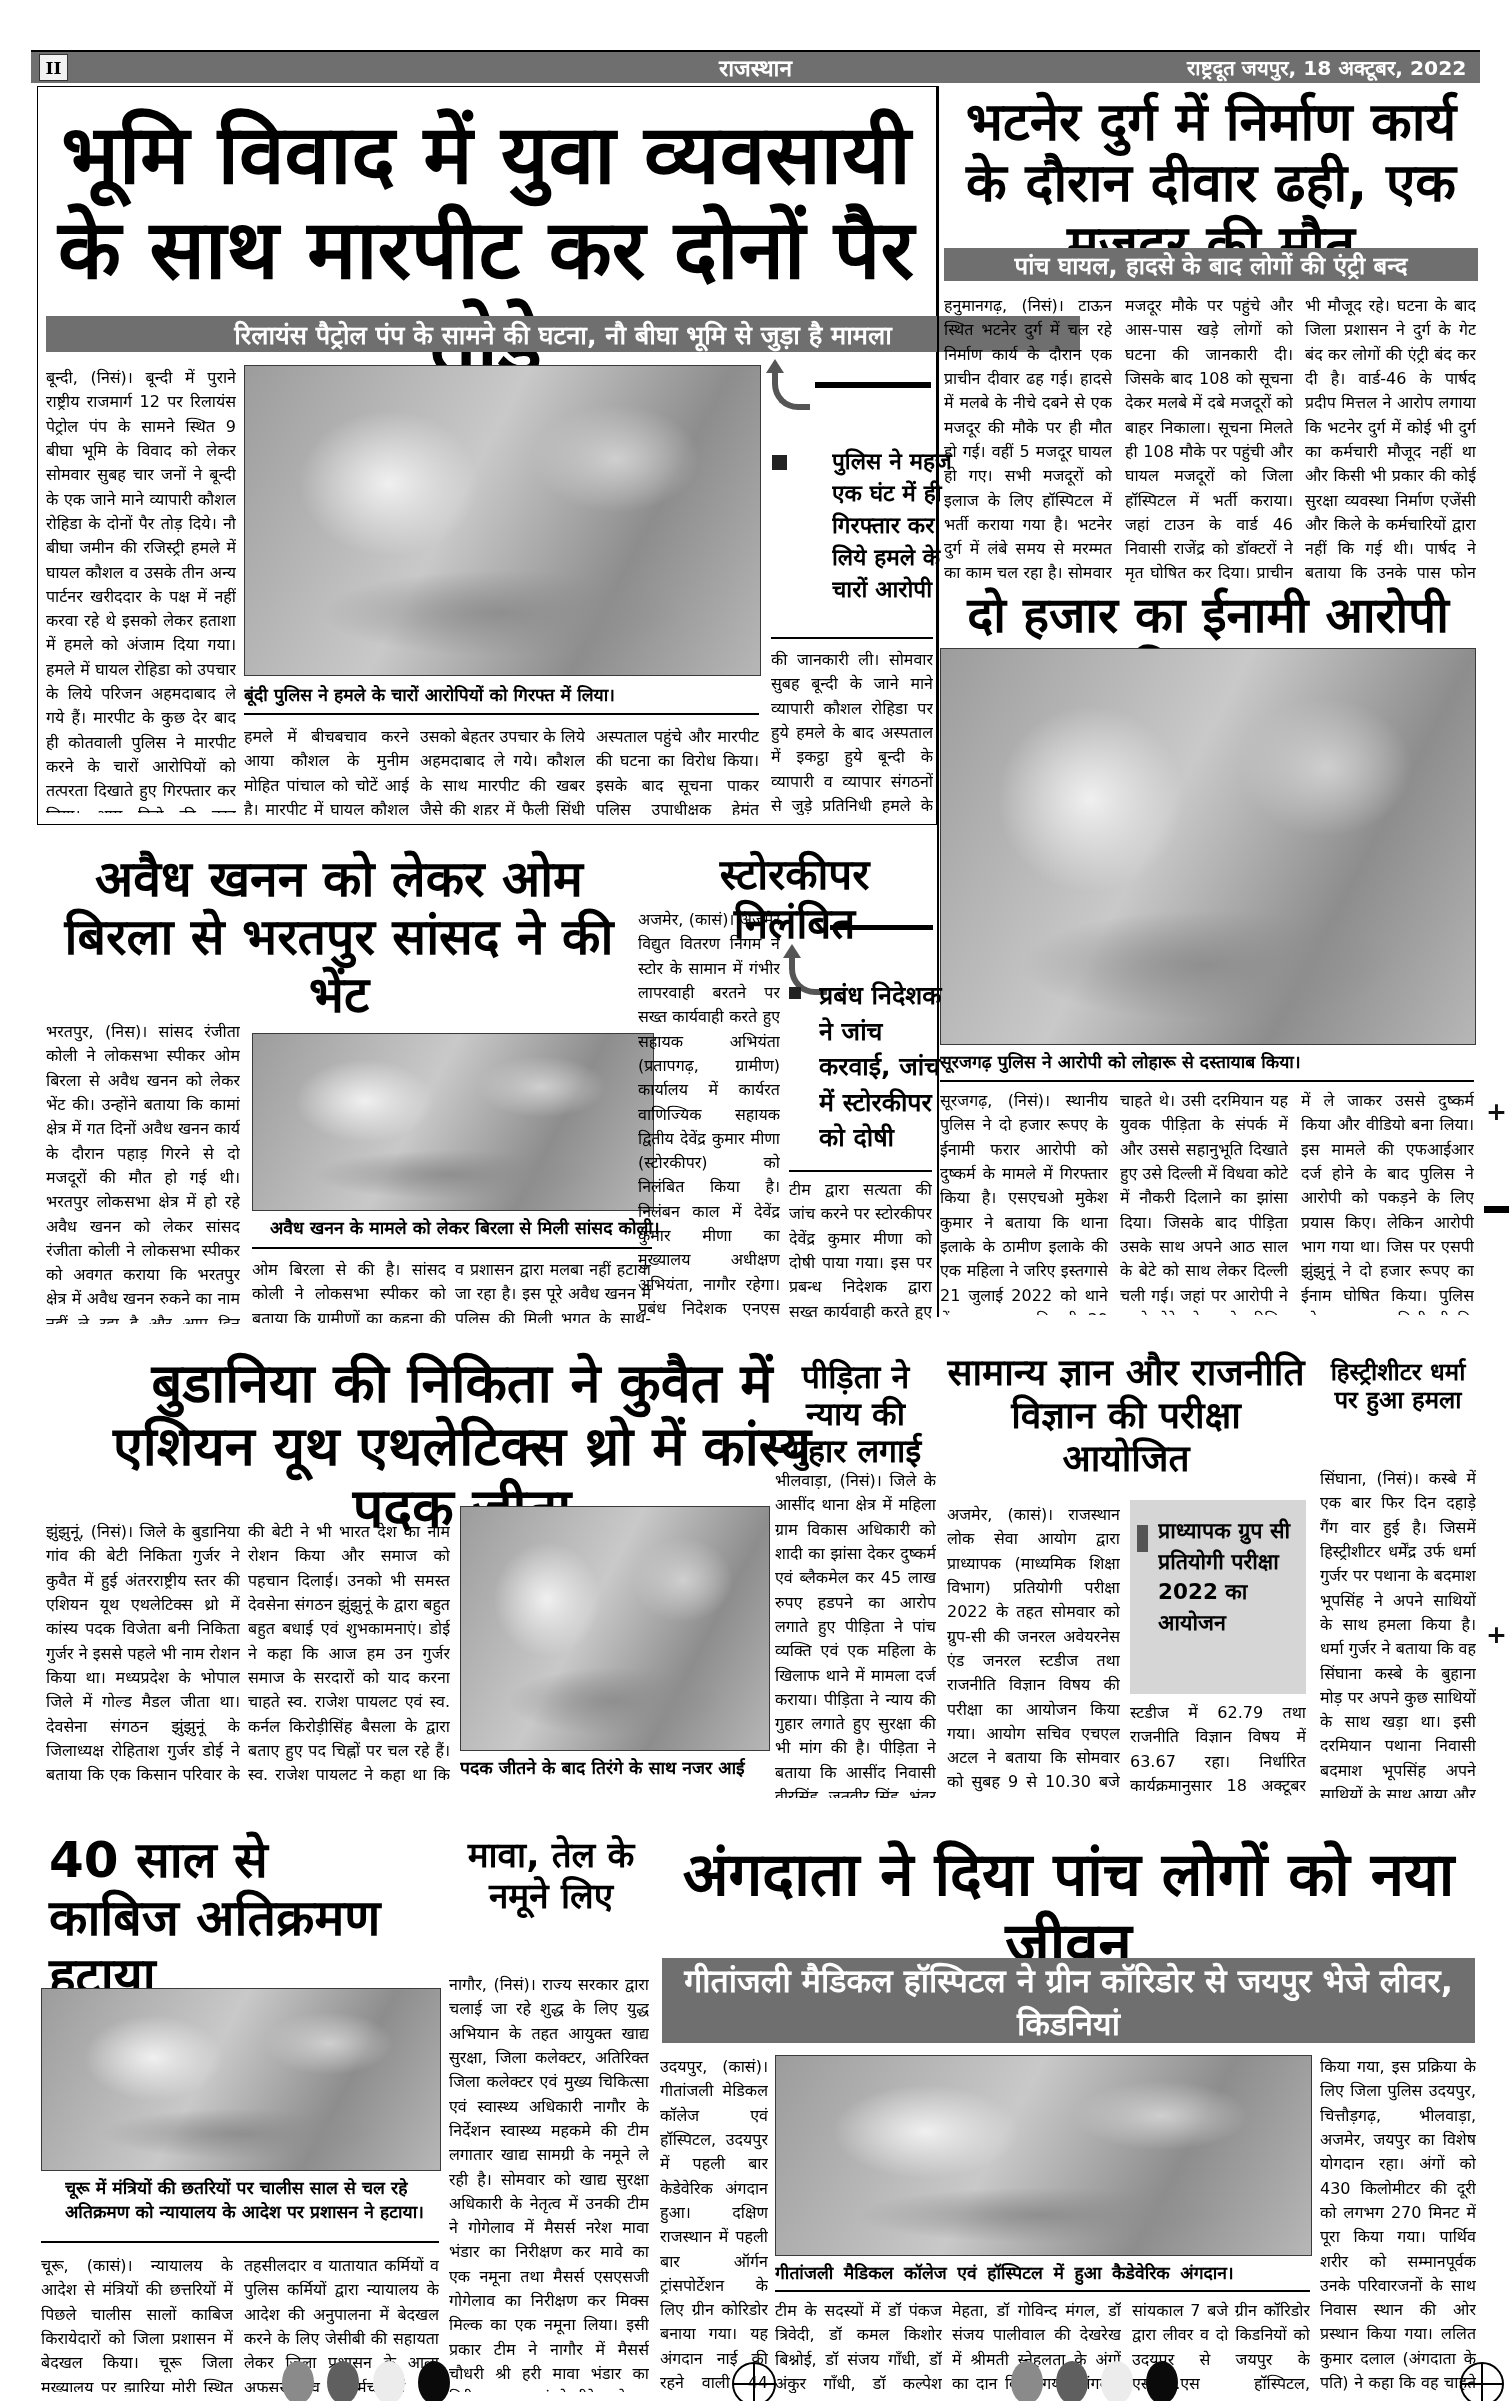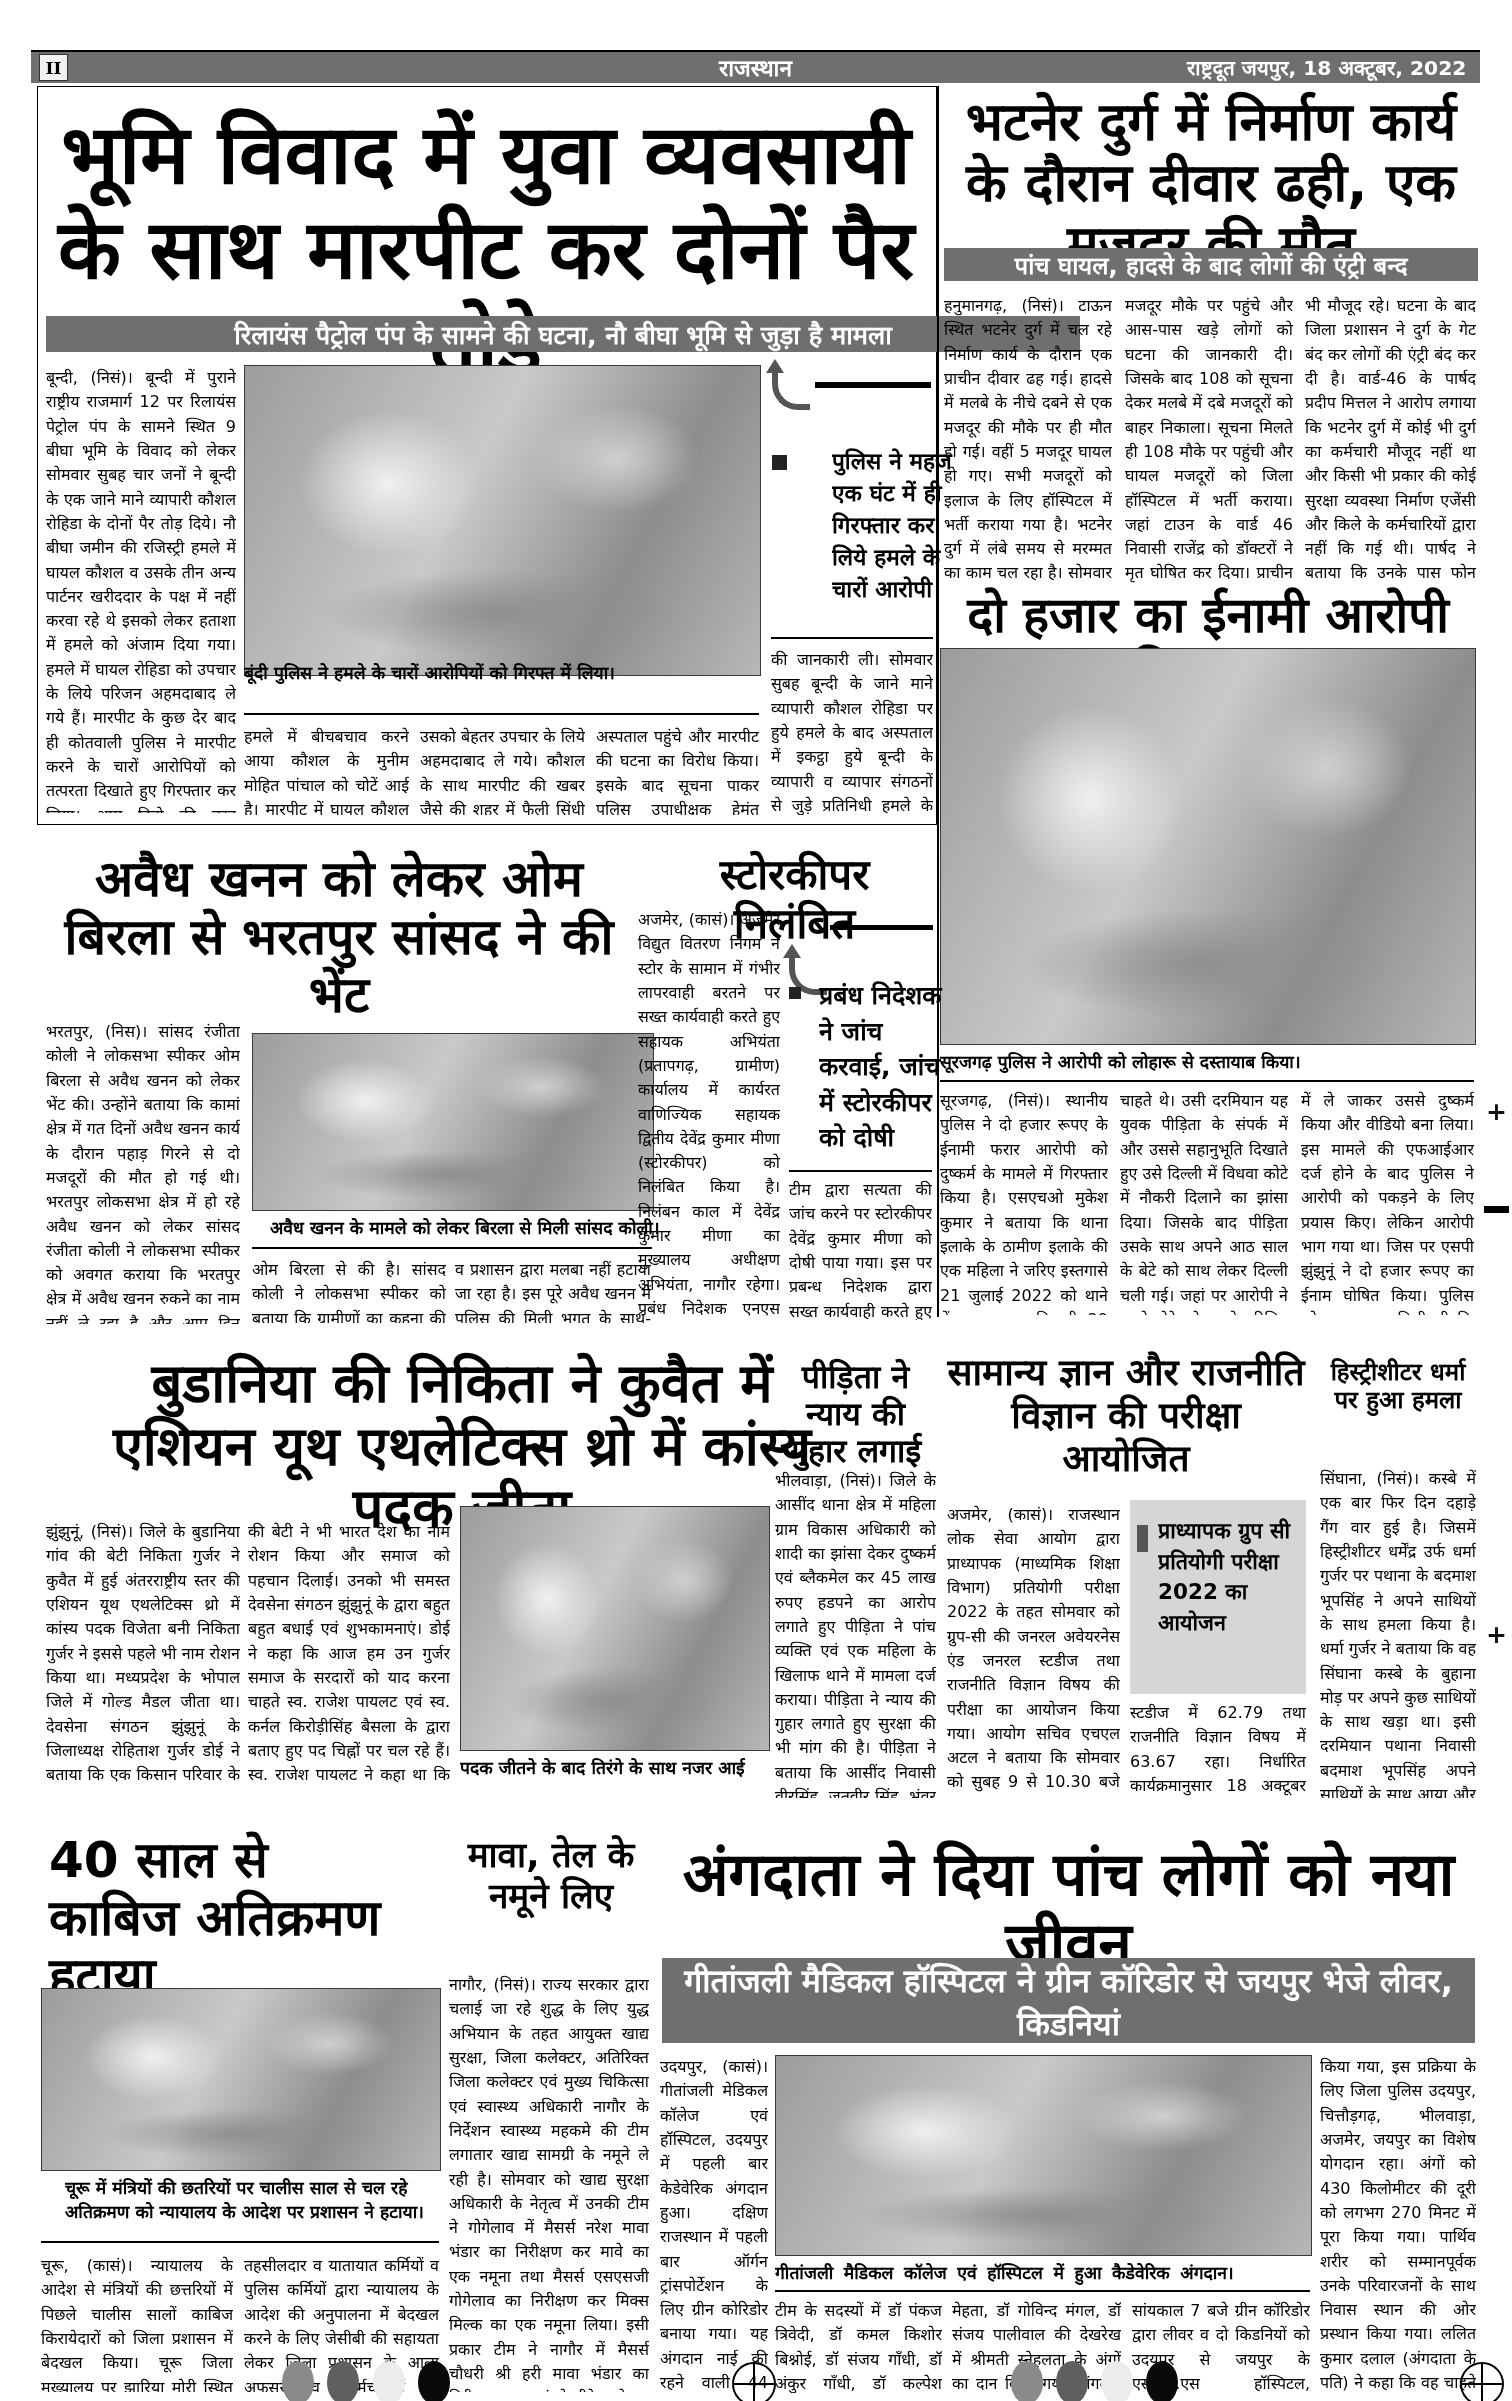--- a/index.html
+++ b/index.html
@@ -46,21 +46,21 @@
     <div class="pagebox">II</div>
     <div class="mast-section">राजस्थान</div>
     <div class="mast-edition">राष्ट्रदूत जयपुर, 18 अक्टूबर, 2022</div>
   </div>
 
   <div class="abs" style="left:37px;top:86px;width:898px;height:737px;border:1.7px solid #000;"></div>
   <div class="abs headline" style="left:46px;top:107px;width:880px;height:204px;font-size:82px;">भूमि विवाद में युवा व्यवसायी के साथ मारपीट कर दोनों पैर तोड़े</div>
   <div class="abs graybar" style="left:46px;top:316px;width:1034px;height:36px;font-size:25.4px;">रिलायंस पैट्रोल पंप के सामने की घटना, नौ बीघा भूमि से जुड़ा है मामला</div>
   <div class="abs bodycol" style="left:46px;top:366px;width:190px;height:447px;">बून्दी, (निसं)। बून्दी में पुराने राष्ट्रीय राजमार्ग 12 पर रिलायंस पेट्रोल पंप के सामने स्थित 9 बीघा भूमि के विवाद को लेकर सोमवार सुबह चार जनों ने बून्दी के एक जाने माने व्यापारी कौशल रोहिडा के दोनों पैर तोड़ दिये। नौ बीघा जमीन की रजिस्ट्री हमले में घायल कौशल व उसके तीन अन्य पार्टनर खरीददार के पक्ष में नहीं करवा रहे थे इसको लेकर हताशा में हमले को अंजाम दिया गया। हमले में घायल रोहिडा को उपचार के लिये परिजन अहमदाबाद ले गये हैं। मारपीट के कुछ देर बाद ही कोतवाली पुलिस ने मारपीट करने के चारों आरोपियों को तत्परता दिखाते हुए गिरफ्तार कर लिया। आम दिनो की तरह कौशल लंका गेट रोड स्थित अपने नवनिर्मित कॉम्प्लेक्स पर बैठा हुआ था तभी प्रात 10 बजे के लगभग प्रोपर्टी व्यवसायी इसाक मोहम्मद व उसके तीन अन्य साथी कॉम्प्लेक्स पर पहुंचे तथा कौशल से भूमि की रजिस्ट्री कराने का तकाजा करने के साथ ही मारपीट करना शुरू कर दिया। मारपीट में कौशल के दोनों पैरों में फ्रैक्चर हो गया।</div>
   <div class="abs photo" style="left:244px;top:365px;width:515px;height:309px;"></div>
-  <div class="abs caption" style="left:244px;top:660px;width:515px;height:25px;">बूंदी पुलिस ने हमले के चारों आरोपियों को गिरफ्त में लिया।</div>
+  <div class="abs caption" style="left:244px;top:682px;width:515px;height:25px;">बूंदी पुलिस ने हमले के चारों आरोपियों को गिरफ्त में लिया।</div>
   <div class="abs rule" style="left:244px;top:713px;width:515px;height:2.3px;"></div>
   <div class="abs bodycol" style="left:244px;top:725px;width:165px;height:90px;">हमले में बीचबचाव करने आया कौशल के मुनीम मोहित पांचाल को चोटें आई है। मारपीट में घायल कौशल को तुरन्त आस-पास के दुकानदार अस्पताल लेकर गये जहां प्राथमिक उपचार के बाद घायल के परिजन</div>
   <div class="abs bodycol" style="left:420px;top:725px;width:165px;height:90px;">उसको बेहतर उपचार के लिये अहमदाबाद ले गये। कौशल के साथ मारपीट की खबर जैसे की शहर में फैली सिंधी समाज, राईस मिलर्स, मण्डी के व्यापारियों सहित बाजार के व्यापारी</div>
   <div class="abs bodycol" style="left:596px;top:725px;width:163px;height:90px;">अस्पताल पहुंचे और मारपीट की घटना का विरोध किया। इसके बाद सूचना पाकर पुलिस उपाधीक्षक हेमंत नोगिया, सदर थानाधिकारी अरविन्द भारद्वाज जिला अस्पताल पहुंचे और व्यापारी के साथ मारपीट की घटना</div>
   <div class="abs arrow-hook" style="left:772px;top:368px;"></div>
   <div class="abs rule" style="left:815px;top:382px;width:116px;height:5.6px;"></div>
   <div class="abs pq-bullet" style="left:772px;top:455px;width:14.7px;height:14.7px;"></div>
   <div class="abs pq-text" style="left:832px;top:445px;width:137px;height:190px;">पुलिस ने महज एक घंट में ही गिरफ्तार कर लिये हमले के चारों आरोपी</div>
   <div class="abs rule" style="left:771px;top:637px;width:162px;height:1.7px;"></div>
   <div class="abs bodycol" style="left:771px;top:648px;width:162px;height:167px;">की जानकारी ली। सोमवार सुबह बून्दी के जाने माने व्यापारी कौशल रोहिडा पर हुये हमले के बाद अस्पताल में इकट्ठा हुये बून्दी के व्यापारी व व्यापार संगठनों से जुड़े प्रतिनिधी हमले के चारों आरोपियों की गिरफ्तारी की मांग को लेकर पुलिस अधीक्षक जय यादव से मिले। इस दौरान व्यापारियों पुलिस से आरोपियों की गिरफ्तारी की मांग करते हुए हमले की निंदा की। हेमंत नोगिया पुलिस उपाधीक्षक बून्दी ने बताया कि प्रोपर्टी विवाद में एक पक्ष ने दूसरे पक्ष के साथ मारपीट की है जिसके बाद पुलिस ने त्वरित कार्रवाई करते हुए चार व्यक्तियों को पकड़ लिया है। प्रकरण में मुकदमा दर्ज कर लिया गया है। मामले में अनुसंधान जारी है।</div>

